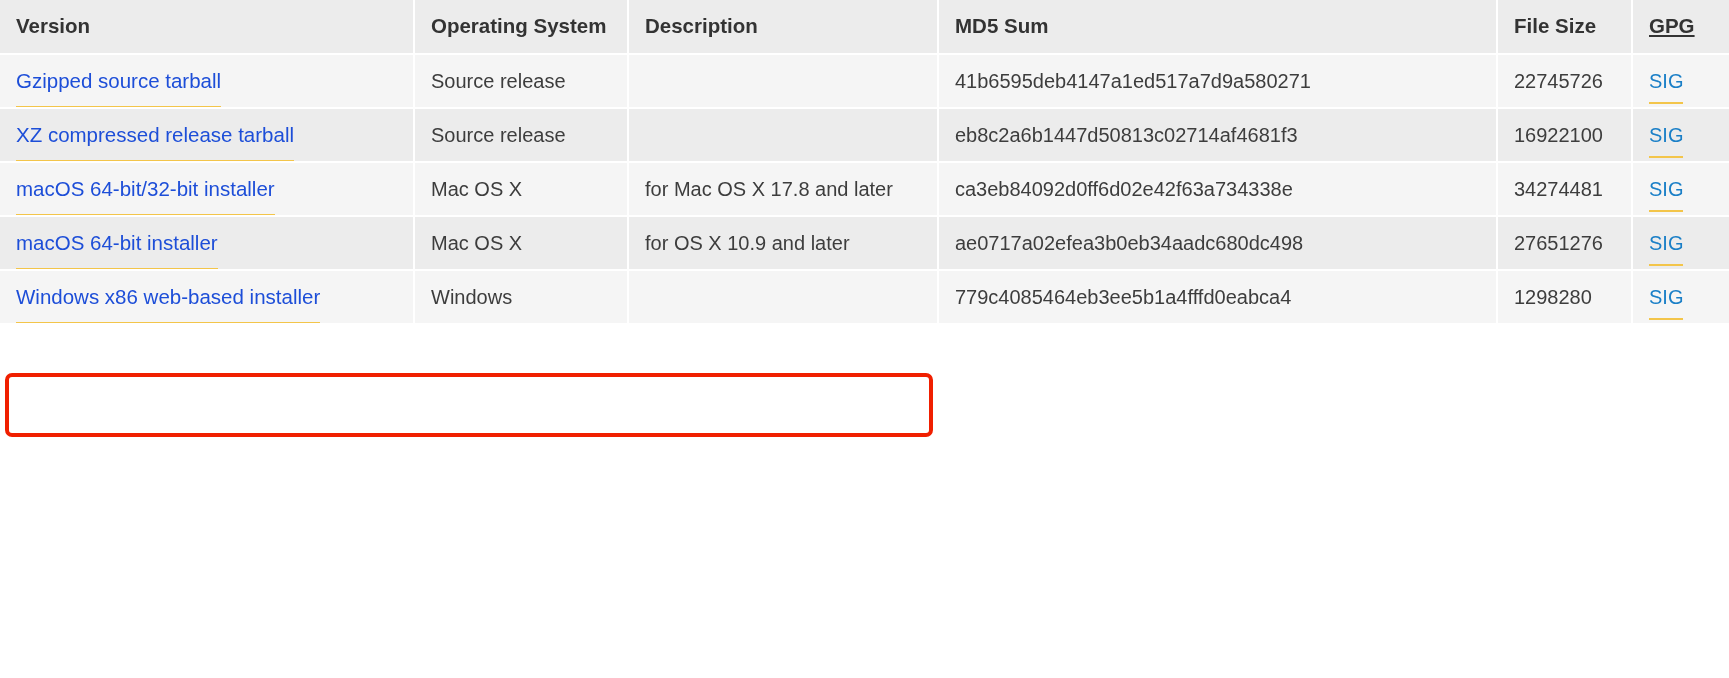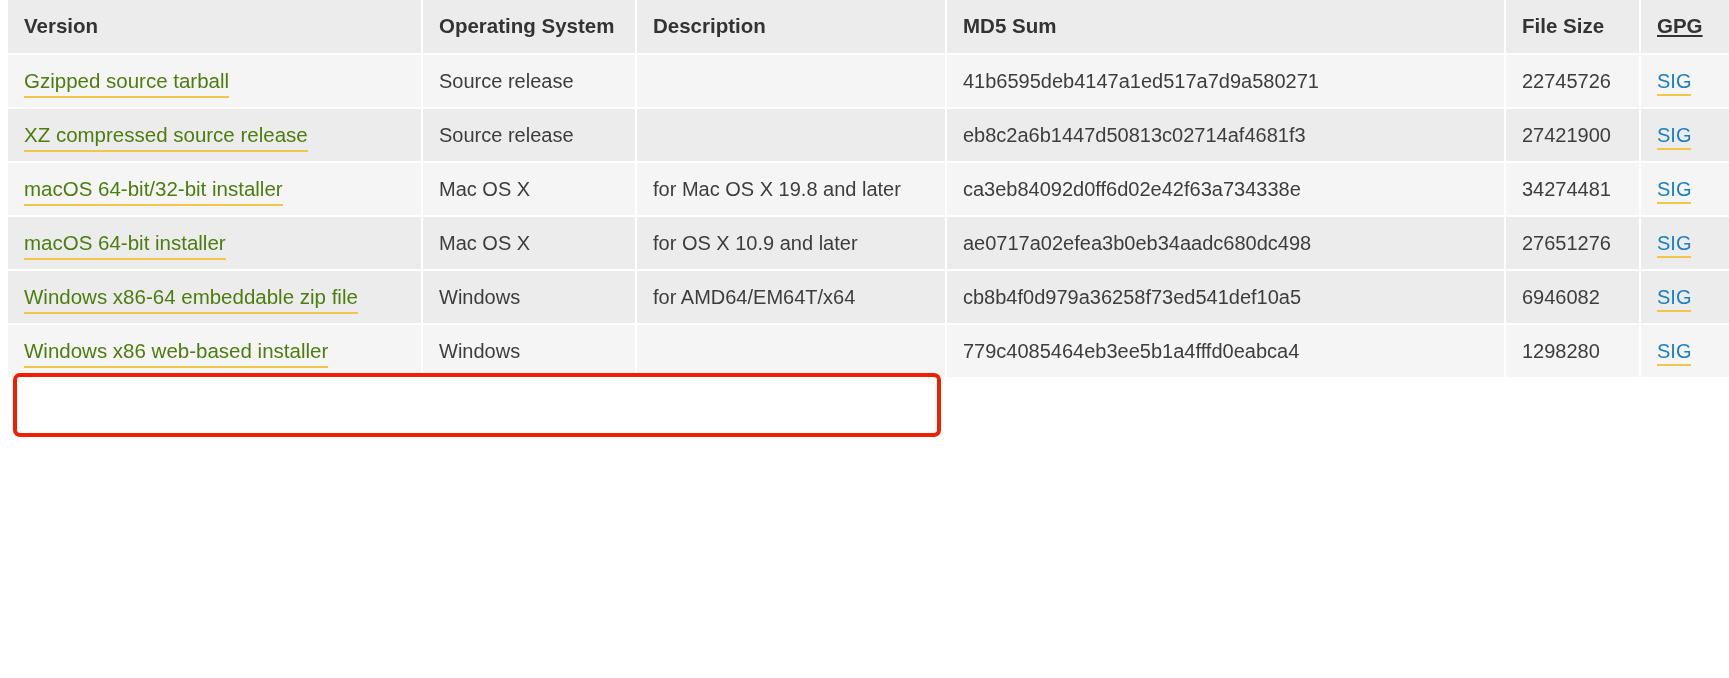--- a/index.html
+++ b/index.html
@@ -12,21 +12,20 @@
     width: 1729px;
     height: 678px;
     overflow: hidden;
     color: #333333;
   }
   .page {
     position: relative;
     width: 1566px;
     height: 678px;
     background: #ffffff;
-    margin-left: 8px;
   }
   table.downloads {
     border-collapse: collapse;
     width: 1729px;
     table-layout: fixed;
     font-size: 20px;
   }
   table.downloads col.c-version      { width: 414px; }
   table.downloads col.c-os           { width: 214px; }
   table.downloads col.c-desc         { width: 310px; }
@@ -61,31 +60,31 @@
     color: #3d3d3d;
     overflow: hidden;
     white-space: nowrap;
   }
   table.downloads tbody td:last-child { border-right: none; }
 
   table.downloads tbody tr.odd  td { background: #f5f5f5; }
   table.downloads tbody tr.even td { background: #ececec; }
 
   a.dl-link {
-    color: #4d7c0f;
+    color: #1d4ed8;
     text-decoration: none;
     border-bottom: 2px solid #f3c54a;
-    padding-bottom: 4px;
+    padding-bottom: 14px;
     font-size: 20.5px;
   }
   a.sig-link {
     color: #1a7fc7;
     text-decoration: none;
     border-bottom: 2px solid #f3c54a;
-    padding-bottom: 2px;
+    padding-bottom: 10px;
     font-size: 20px;
   }
 
   
   .highlight-box {
     position: absolute;
     border: 4px solid #f01f00;
     border-radius: 7px;
     box-sizing: border-box;
     pointer-events: none;
@@ -119,49 +118,41 @@
     <tbody id="table-body">
         <tr class="odd">
           <td><a class="dl-link" href="#">Gzipped source tarball</a></td>
           <td>Source release</td>
           <td></td>
           <td>41b6595deb4147a1ed517a7d9a580271</td>
           <td>22745726</td>
           <td><a class="sig-link" href="#">SIG</a></td>
         </tr>
         <tr class="even">
-          <td><a class="dl-link" href="#">XZ compressed source release</a></td>
+          <td><a class="dl-link" href="#">XZ compressed release tarball</a></td>
           <td>Source release</td>
           <td></td>
           <td>eb8c2a6b1447d50813c02714af4681f3</td>
-          <td>27421900</td>
+          <td>16922100</td>
           <td><a class="sig-link" href="#">SIG</a></td>
         </tr>
         <tr class="odd">
           <td><a class="dl-link" href="#">macOS 64-bit/32-bit installer</a></td>
           <td>Mac OS X</td>
-          <td>for Mac OS X 19.8 and later</td>
+          <td>for Mac OS X 17.8 and later</td>
           <td>ca3eb84092d0ff6d02e42f63a734338e</td>
           <td>34274481</td>
           <td><a class="sig-link" href="#">SIG</a></td>
         </tr>
         <tr class="even">
           <td><a class="dl-link" href="#">macOS 64-bit installer</a></td>
           <td>Mac OS X</td>
           <td>for OS X 10.9 and later</td>
           <td>ae0717a02efea3b0eb34aadc680dc498</td>
           <td>27651276</td>
-          <td><a class="sig-link" href="#">SIG</a></td>
-        </tr>
-        <tr class="even">
-          <td><a class="dl-link" href="#">Windows x86-64 embeddable zip file</a></td>
-          <td>Windows</td>
-          <td>for AMD64/EM64T/x64</td>
-          <td>cb8b4f0d979a36258f73ed541def10a5</td>
-          <td>6946082</td>
           <td><a class="sig-link" href="#">SIG</a></td>
         </tr>
         <tr class="odd">
           <td><a class="dl-link" href="#">Windows x86 web-based installer</a></td>
           <td>Windows</td>
           <td></td>
           <td>779c4085464eb3ee5b1a4fffd0eabca4</td>
           <td>1298280</td>
           <td><a class="sig-link" href="#">SIG</a></td>
         </tr>

